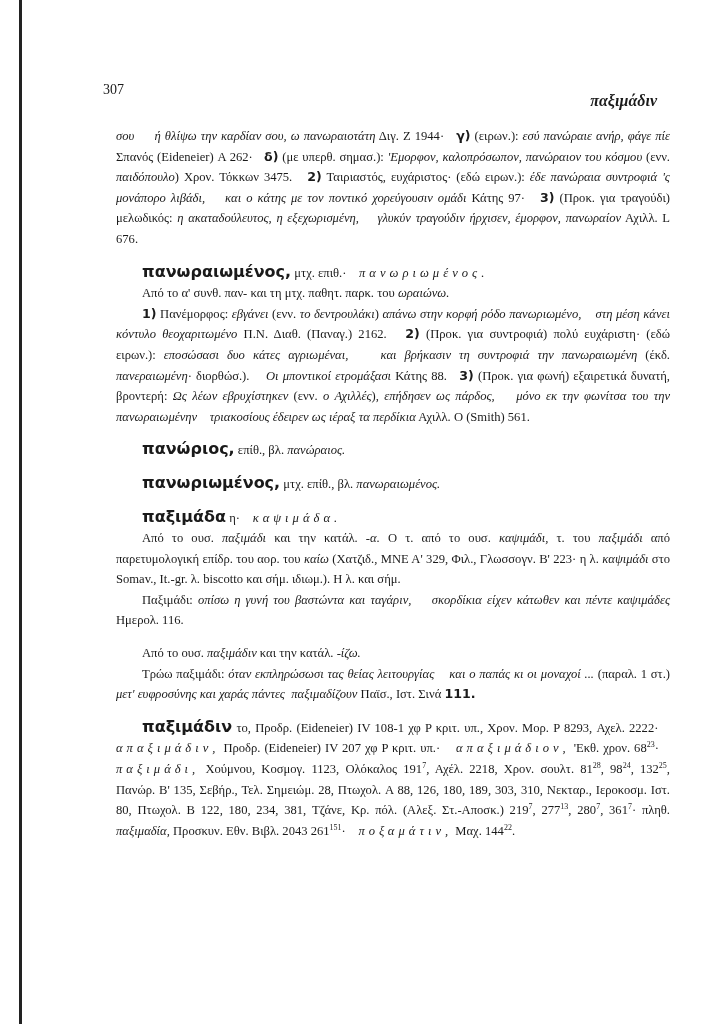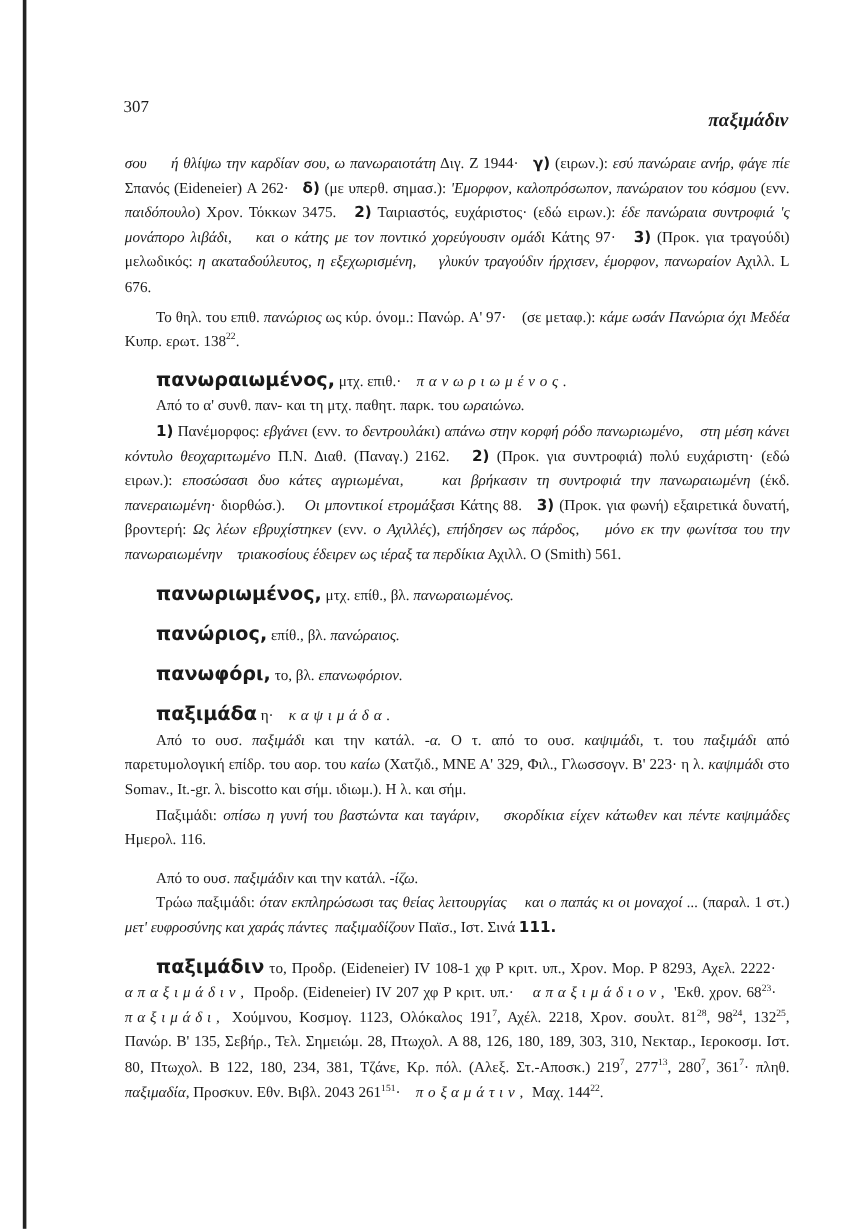--- a/index.html
+++ b/index.html
@@ -17,21 +17,21 @@
     .page-number {
       position: absolute; left: 103px; top: 82px;
       font-size: 14px; font-family: "Liberation Serif", serif;
     }
     .running-head {
       position: absolute; right: 44px; top: 92px;
       font-size: 16px; font-style: italic; font-weight: bold;
       font-family: "Liberation Serif", serif;
     }
     .body-text {
-      position: absolute; left: 104px; top: 126px; width: 554px;
+      position: absolute; left: 116px; top: 126px; width: 554px;
       font-family: "Liberation Serif", serif; font-size: 12.6px;
       line-height: 20.6px; text-align: justify;
     }
     .para { margin: 0; text-indent: 0; }
     .para.indent { text-indent: 26px; }
     .gap { margin-top: 12px; }
     .gap-sm { margin-top: 4px; }
     .lemma { font-weight: bold; font-family: "DejaVu Sans", sans-serif; font-size: 16px; }
     .it { font-style: italic; }
     .sp { letter-spacing: 4px; font-style: italic; }
@@ -53,24 +53,20 @@
       <span class="it">σου</span>&nbsp;&nbsp;&nbsp;&nbsp;
       <span class="it">ή θλίψω την καρδίαν σου, ω πανωραιοτάτη</span><span> Διγ. Z 1944·</span>&nbsp;&nbsp;
       <span class="bn">γ)</span><span> (ειρων.): </span><span class="it">εσύ πανώραιε ανήρ, φάγε πίε</span><span> Σπανός (Eideneier) A 262·</span>&nbsp;&nbsp;
       <span class="bn">δ)</span><span> (με υπερθ. σημασ.): </span><span class="it">'Εμορφον, καλοπρόσωπον, πανώραιον του κόσμου</span><span> (ενν. </span><span class="it">παιδόπουλο</span><span>) Χρον. Τόκκων 3475.</span>&nbsp;&nbsp;
       <span class="bn">2)</span><span> Ταιριαστός, ευχάριστος· (εδώ ειρων.): </span><span class="it">έδε πανώραια συντροφιά 'ς μονάπορο λιβάδι,</span>&nbsp;&nbsp;&nbsp;
       <span class="it">και ο κάτης με τον ποντικό χορεύγουσιν ομάδι</span><span> Κάτης 97·</span>&nbsp;&nbsp;
       <span class="bn">3)</span><span> (Προκ. για τραγούδι) μελωδικός: </span><span class="it">η ακαταδούλευτος, η εξεχωρισμένη,</span>&nbsp;&nbsp;&nbsp;
       <span class="it">γλυκύν τραγούδιν ήρχισεν, έμορφον, πανωραίον</span><span> Αχιλλ. L 676.</span>
     </p>
 
-    <p class="para indent gap-sm">
-      <span>Το θηλ. του επιθ. </span><span class="it">πανώριος</span><span> ως κύρ. όνομ.: Πανώρ. A' 97·</span>&nbsp;&nbsp;&nbsp;
-      <span>(σε μεταφ.): </span><span class="it">κάμε ωσάν Πανώρια όχι Μεδέα</span><span> Κυπρ. ερωτ. 138</span><sup>22</sup><span>.</span>
-    </p>
 
     <div class="gap">
       <p class="para indent">
         <span class="lemma">πανωραιωμένος,</span><span> μτχ. επιθ.·</span>&nbsp;&nbsp;&nbsp;
         <span class="sp">πανωριωμένος.</span>
       </p>
       <p class="para indent">
         <span>Από το α' συνθ. παν- και τη μτχ. παθητ. παρκ. του </span><span class="it">ωραιώνω.</span>
       </p>
       <p class="para indent">
@@ -79,30 +75,27 @@
         <span class="bn">2)</span><span> (Προκ. για συντροφιά) πολύ ευχάριστη· (εδώ ειρων.): </span><span class="it">εποσώσασι δυο κάτες αγριωμέναι,</span>&nbsp;&nbsp;&nbsp;
         <span class="it">και βρήκασιν τη συντροφιά την πανωραιωμένη</span><span> (έκδ. </span><span class="it">πανεραιωμένη</span><span>· διορθώσ.).</span>&nbsp;&nbsp;&nbsp;
         <span class="it">Οι μποντικοί ετρομάξασι</span><span> Κάτης 88.</span>&nbsp;&nbsp;
         <span class="bn">3)</span><span> (Προκ. για φωνή) εξαιρετικά δυνατή, βροντερή: </span><span class="it">Ως λέων εβρυχίστηκεν</span><span> (ενν. </span><span class="it">ο Αχιλλές</span><span>), </span><span class="it">επήδησεν ως πάρδος,</span>&nbsp;&nbsp;&nbsp;
         <span class="it">μόνο εκ την φωνίτσα του την πανωραιωμένην</span>&nbsp;&nbsp;&nbsp;
         <span class="it">τριακοσίους έδειρεν ως ιέραξ τα περδίκια</span><span> Αχιλλ. O (Smith) 561.</span>
       </p>
     </div>
 
     <p class="para indent gap">
-      <span class="lemma">πανωριωμένος,</span><span> μτχ. επίθ., βλ. </span><span class="it">πανωραιωμένος.</span>
-    </p>
-
-    <p class="para indent gap">
       <span class="lemma">πανώριος,</span><span> επίθ., βλ. </span><span class="it">πανώραιος.</span>
     </p>
 
     <p class="para indent gap">
-      <span class="lemma">πανωφόρι,</span><span> το, βλ. </span><span class="it">επανωφόριον.</span>
+      <span class="lemma">πανωριωμένος,</span><span> μτχ. επίθ., βλ. </span><span class="it">πανωραιωμένος.</span>
     </p>
+
 
     <div class="gap">
       <p class="para indent">
         <span class="lemma">παξιμάδα</span><span> η·</span>&nbsp;&nbsp;&nbsp;
         <span class="sp">καψιμάδα.</span>
       </p>
       <p class="para indent">
         <span>Από το ουσ. </span><span class="it">παξιμάδι</span><span> και την κατάλ. </span><span class="it">-α.</span><span> O τ. από το ουσ. </span><span class="it">καψιμάδι,</span><span> τ. του </span><span class="it">παξιμάδι</span><span> από παρετυμολογική επίδρ. του αορ. του </span><span class="it">καίω</span><span> (Χατζιδ., MNE A' 329, Φιλ., Γλωσσογν. B' 223· η λ. </span><span class="it">καψιμάδι</span><span> στο Somav., It.-gr. λ. biscotto και σήμ. ιδιωμ.). H λ. και σήμ.</span>
       </p>
       <p class="para indent">

